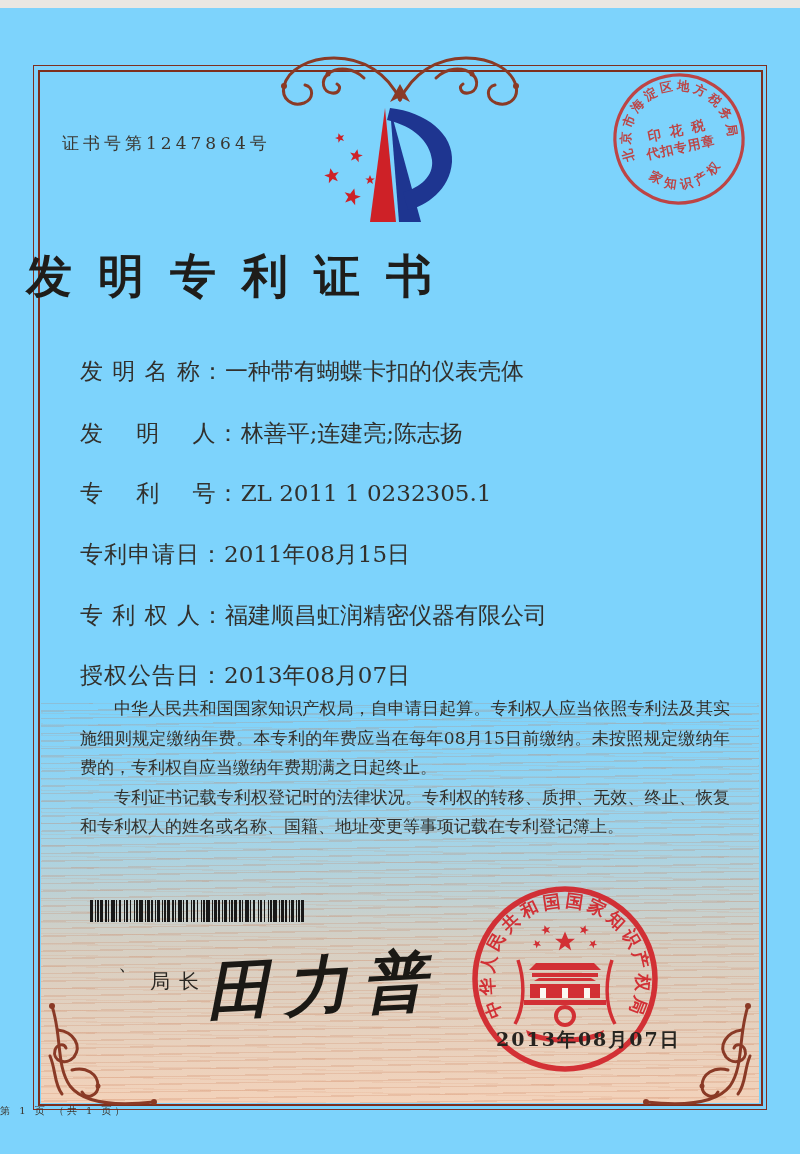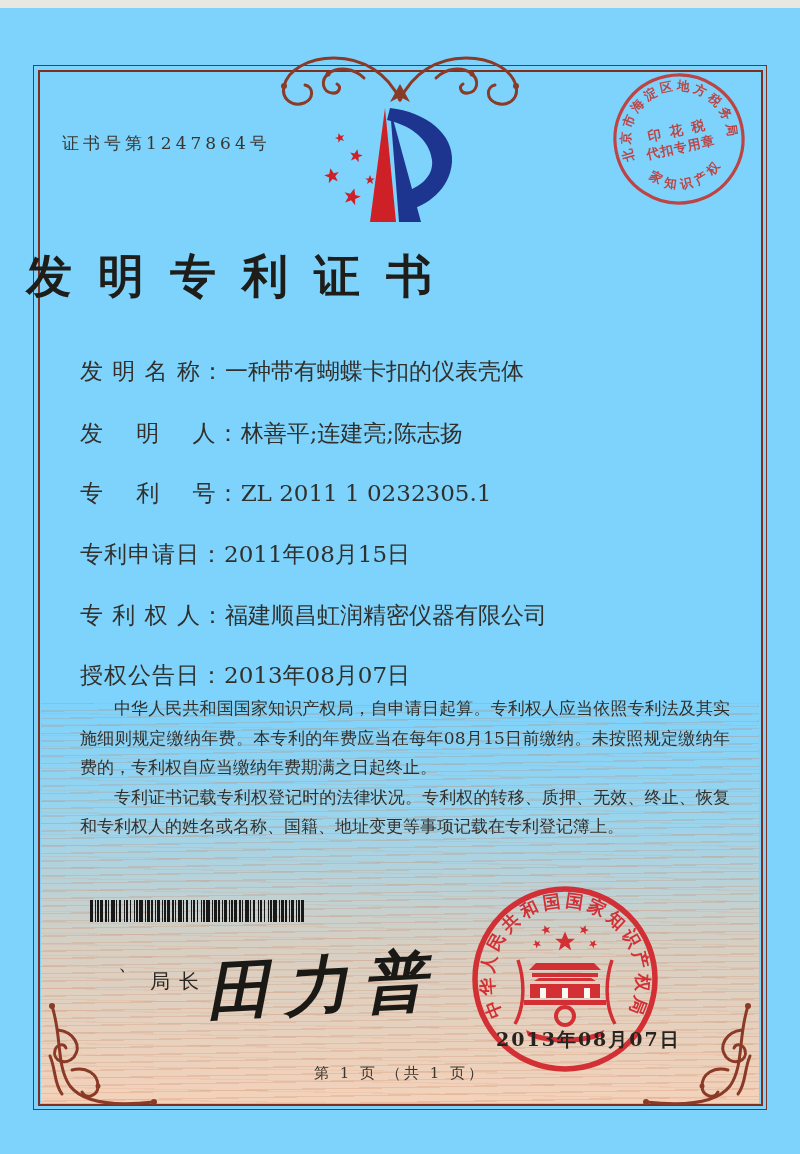--- a/index.html
+++ b/index.html
@@ -36,21 +36,21 @@
   .field{position:absolute;left:80px;right:60px;font-size:23px;white-space:nowrap;color:var(--ink);}
   .flabel{letter-spacing:1px;}
   .paras{position:absolute;left:80px;width:650px;top:686px;font-size:17px;line-height:29.5px;text-align:justify;color:var(--ink);}
   .paras p{margin:0;text-indent:2em;}
   .barcode{position:absolute;left:90px;top:892px;width:214px;height:22px;}
   .sig-mark{position:absolute;left:118px;top:942px;font-size:20px;color:#2a2722;}
   .sig-title{position:absolute;left:150px;top:960px;font-size:20px;letter-spacing:9px;color:#2a2722;}
   .sig-svg{position:absolute;left:198px;top:920px;width:240px;height:115px;}
   .seal{position:absolute;left:466px;top:872px;width:198px;height:198px;opacity:.95;}
   .seal-date{position:absolute;left:496px;top:1019px;font-size:19px;font-weight:bold;letter-spacing:2px;color:#262420;}
-  .footer{position:absolute;left:0;right:0;top:1056px;text-align:center;font-size:15px;letter-spacing:3px;color:#3c362e;}
+  .footer{position:absolute;left:0;right:0;top:1096px;text-align:left;font-size:10px;letter-spacing:3px;color:#3c362e;}
   .top-ornament{position:absolute;left:268px;top:36px;width:264px;height:76px;}
   .corner{position:absolute;width:118px;height:112px;}
   .corner.bl{left:42px;top:992px;}
   .corner.br{right:42px;top:992px;transform:scaleX(-1);}
   svg text{font-family:"DejaVu Serif","Liberation Serif",serif;}
 </style>
 </head>
 <body>
 
 <div id="page">

